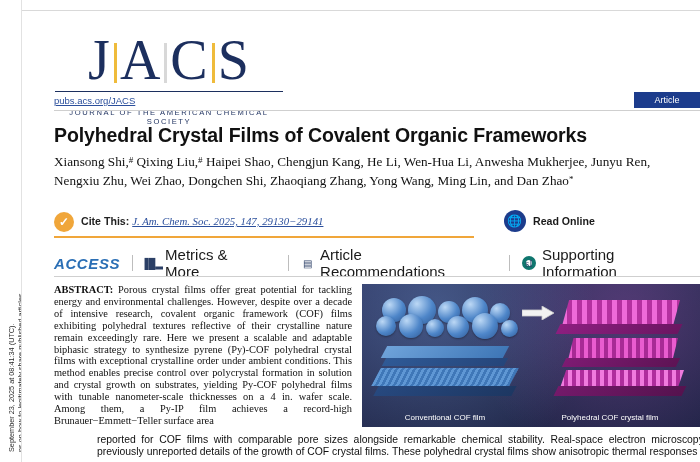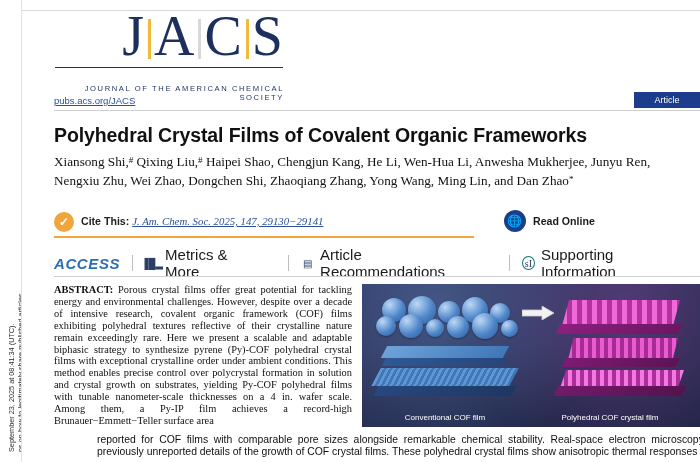--- a/index.html
+++ b/index.html
@@ -44,23 +44,23 @@
   
   .top-rule {
     position: absolute;
     left: 0; top: 10px; width: 678px; height: 1px;
     background: #d9d9d9;
   }
 
   
   .masthead {
     position: absolute;
-    left: 32px; top: 8px;
+    left: 32px; top: 32px;
     width: 230px;
-    text-align: right;
+    text-align: center;
   }
   .jacs {
     font-family: "Liberation Serif", serif;
     font-size: 56px;
     letter-spacing: 1px;
     line-height: 1;
     color: #1c2f5e;
     font-weight: 400;
     position: relative;
     display: inline-block;
@@ -341,21 +341,21 @@
       <span class="ic">▐█▂</span>
       <span class="lbl">Metrics &amp; More</span>
     </div>
     <div class="access-sep"></div>
     <div class="access-item">
       <span class="ic">▤</span>
       <span class="lbl">Article Recommendations</span>
     </div>
     <div class="access-sep"></div>
     <div class="access-item">
-      <span class="ic" style="border:1px solid #0f766e;border-radius:50%;font-size:10px;">sI</span>
+      <span class="ic" style="border:4px solid #0f766e;border-radius:50%;font-size:10px;">sI</span>
       <span class="lbl">Supporting Information</span>
     </div>
   </div>
   <div class="access-rule"></div>
 
   <div class="abstract">
     <b>ABSTRACT:</b><span> Porous crystal films offer great potential for tackling energy and environmental challenges. However, despite over a decade of intensive research, covalent organic framework (COF) films exhibiting polyhedral textures reflective of their crystalline nature remain exceedingly rare. Here we present a scalable and adaptable biphasic strategy to synthesize pyrene (Py)-COF polyhedral crystal films with exceptional crystalline order under ambient conditions. This method enables precise control over polycrystal formation in solution and crystal growth on substrates, yielding Py-COF polyhedral films with tunable nanometer-scale thicknesses on a 4 in. wafer scale. Among them, a Py-IP film achieves a record-high Brunauer−Emmett−Teller surface area</span>
   </div>
 
   <div class="abstract-wide">reported for COF films with comparable pore sizes alongside remarkable chemical stability. Real-space electron microscopy reveals previously unreported details of the growth of COF crystal films. These polyhedral crystal films show anisotropic thermal responses</div>

